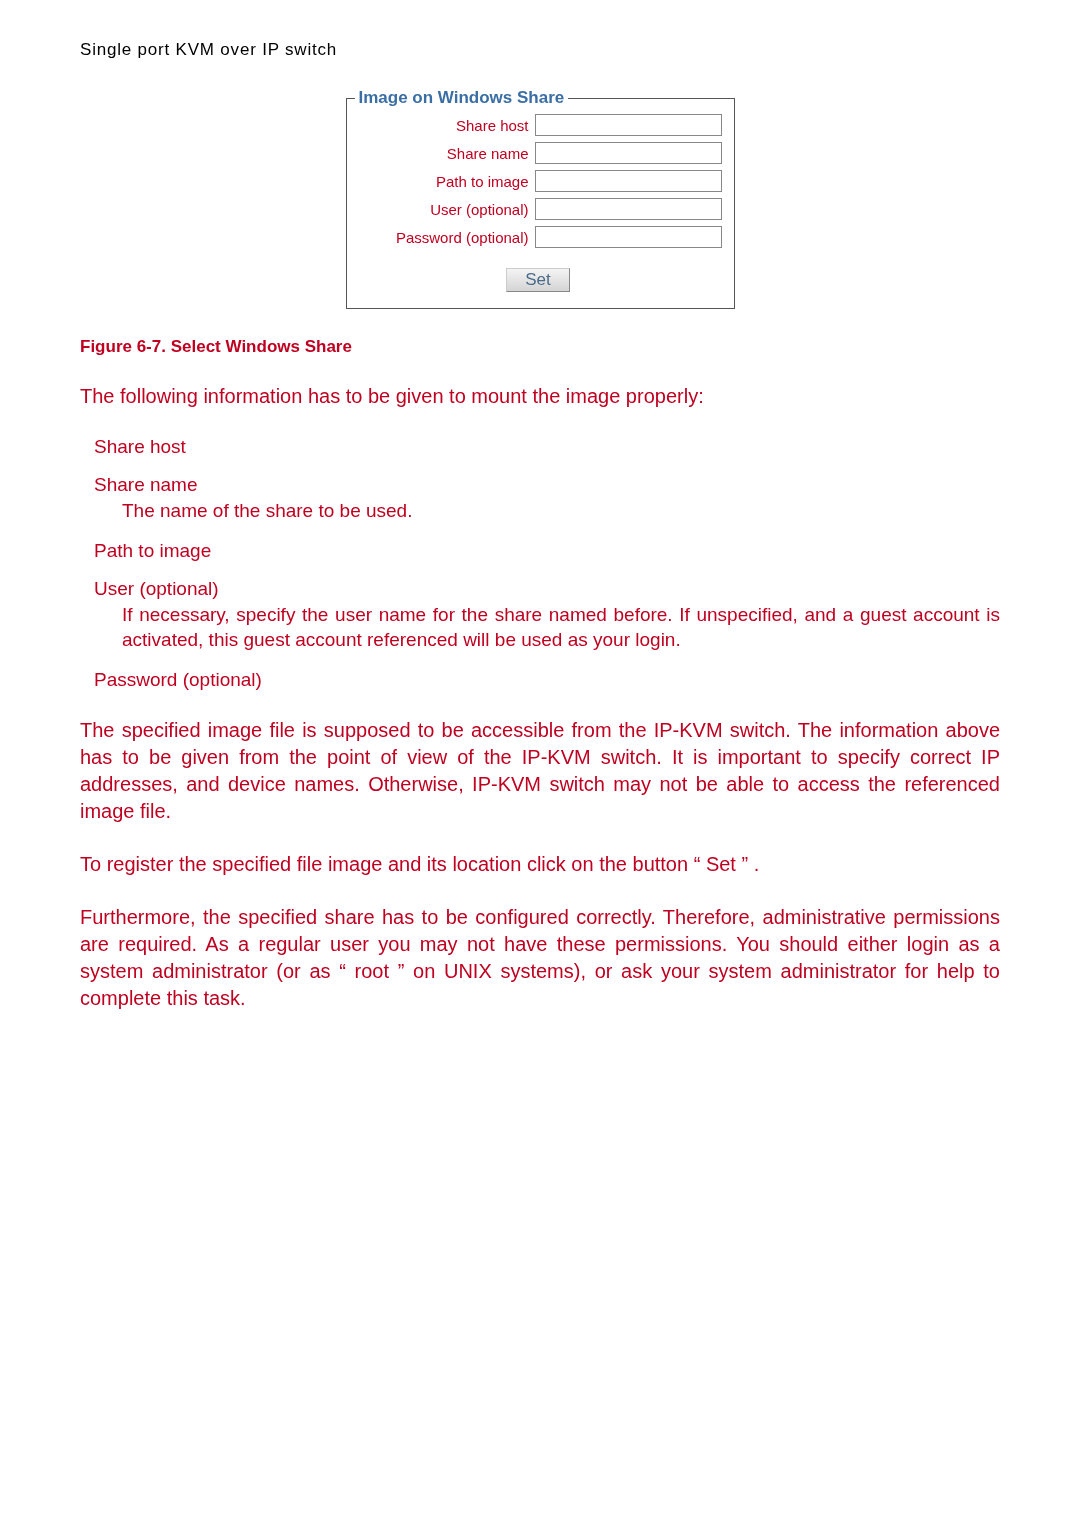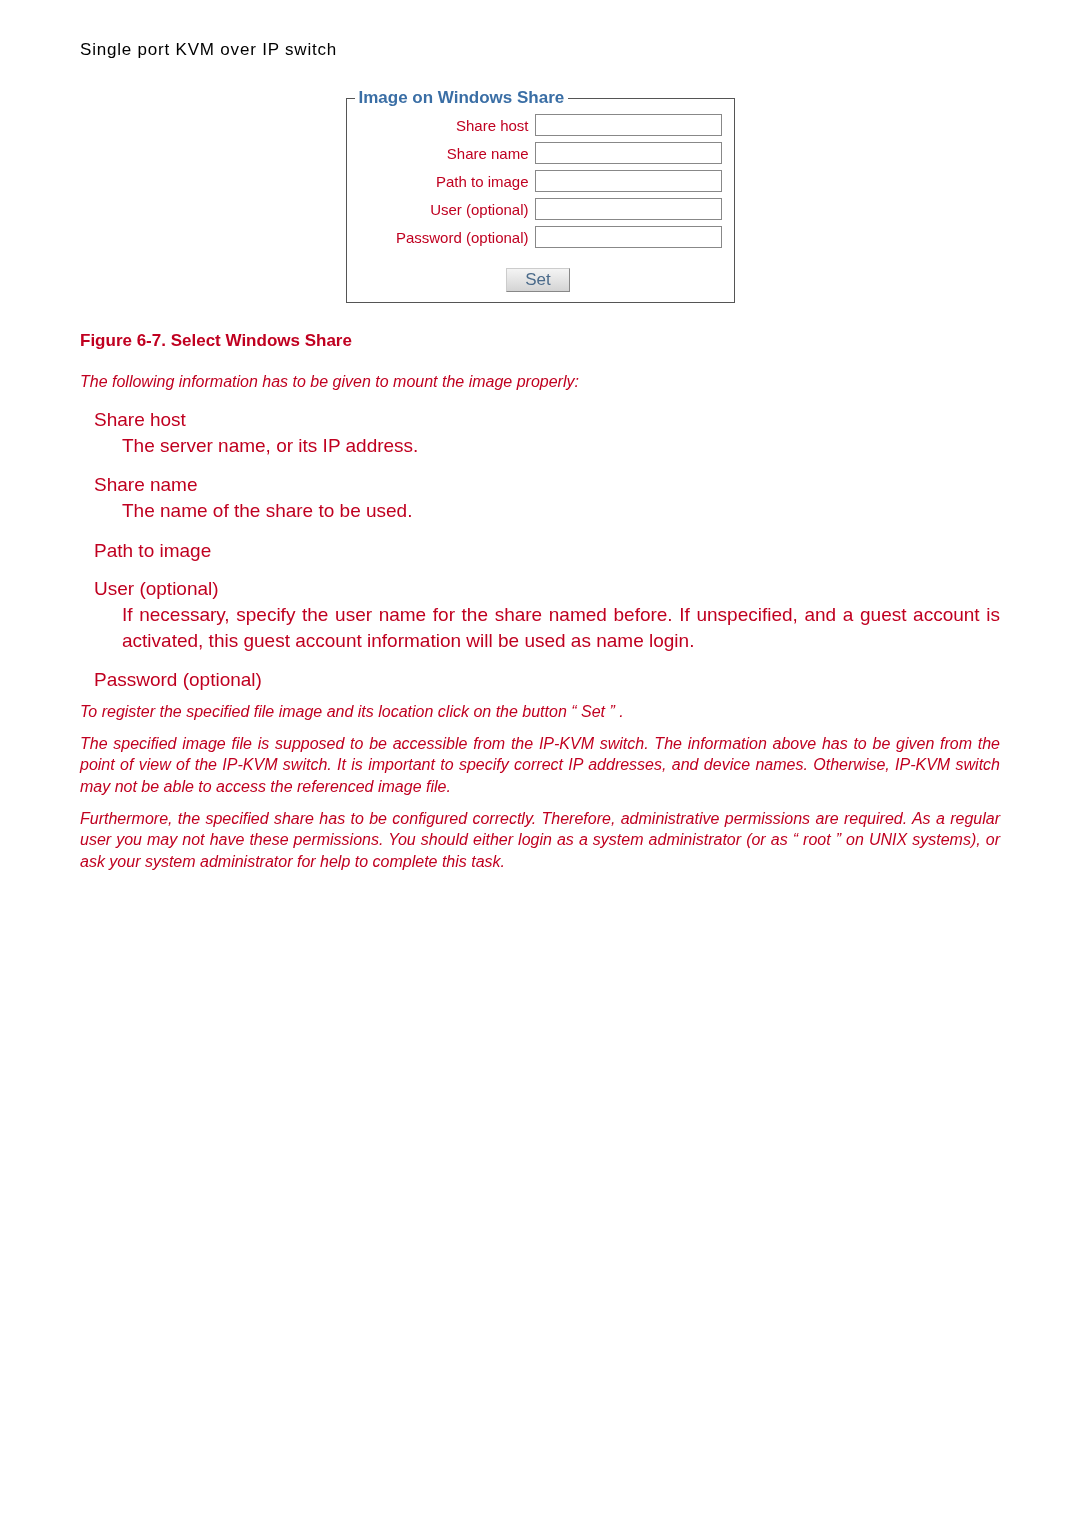--- a/index.html
+++ b/index.html
@@ -17,21 +17,21 @@
       text-align: left;
       font-size: 17px;
       color: #000;
       letter-spacing: 0.8px;
       margin-bottom: 28px;
     }
     fieldset.windows-share {
       width: 360px;
       margin: 0 auto 28px auto;
       border: 1px solid #555;
-      padding: 0 12px 10px 8px;
+      padding: 0 12px 16px 8px;
     }
     fieldset.windows-share legend {
       color: #3a6ea5;
       font-size: 17px;
       font-weight: bold;
       padding: 0 4px;
     }
     .form-row {
       display: flex;
       align-items: center;
@@ -69,25 +69,24 @@
       cursor: pointer;
     }
     .figure-caption {
       text-align: left;
       font-size: 17px;
       font-weight: bold;
       color: #c00020;
       margin: 28px 0 20px 0;
     }
     .body-text {
-      font-size: 16px;
+      font-size: 20px;
       color: #c00020;
       line-height: 1.35;
-      margin: 10px 0;
-      font-style: italic;
+      margin: 26px 0;
     }
     .body-text.justify {
       text-align: justify;
     }
     .def-term {
       font-size: 19px;
       color: #c00020;
       margin: 16px 0 2px 14px;
     }
     .def-desc {
@@ -150,32 +149,31 @@
     <div class="set-btn-row">
       <button class="set-btn">Set</button>
     </div>
   </fieldset>
 
   <div class="figure-caption">Figure 6-7. Select Windows Share</div>
 
   <p class="body-text">The following information has to be given to mount the image properly:</p>
 
   <div class="def-term">Share host</div>
-  <div class="def-desc">The server name, or its IP address.</div>
 
   <div class="def-term">Share name</div>
   <div class="def-desc">The name of the share to be used.</div>
 
   <div class="def-term">Path to image</div>
 
   <div class="def-term">User (optional)</div>
-  <div class="def-desc justify">If necessary, specify the user name for the share named before. If unspecified, and a guest account is activated, this guest account information will be used as name login.</div>
+  <div class="def-desc justify">If necessary, specify the user name for the share named before. If unspecified, and a guest account is activated, this guest account referenced will be used as your login.</div>
 
   <div class="def-term">Password (optional)</div>
 
+  <p class="body-text justify">The specified image file is supposed to be accessible from the IP-KVM switch. The information above has to be given from the point of view of the IP-KVM switch. It is important to specify correct IP addresses, and device names. Otherwise, IP-KVM switch may not be able to access the referenced image file.</p>
+
   <p class="body-text">To register the specified file image and its location click on the button “ Set ” .</p>
-
-  <p class="body-text justify">The specified image file is supposed to be accessible from the IP-KVM switch. The information above has to be given from the point of view of the IP-KVM switch. It is important to specify correct IP addresses, and device names. Otherwise, IP-KVM switch may not be able to access the referenced image file.</p>
 
   <p class="body-text justify">Furthermore, the specified share has to be configured correctly. Therefore, administrative permissions are required. As a regular user you may not have these permissions. You should either login as a system administrator (or as “ root ” on UNIX systems), or ask your system administrator for help to complete this task.</p>
 
 
 </div>
 
 </body></html>

